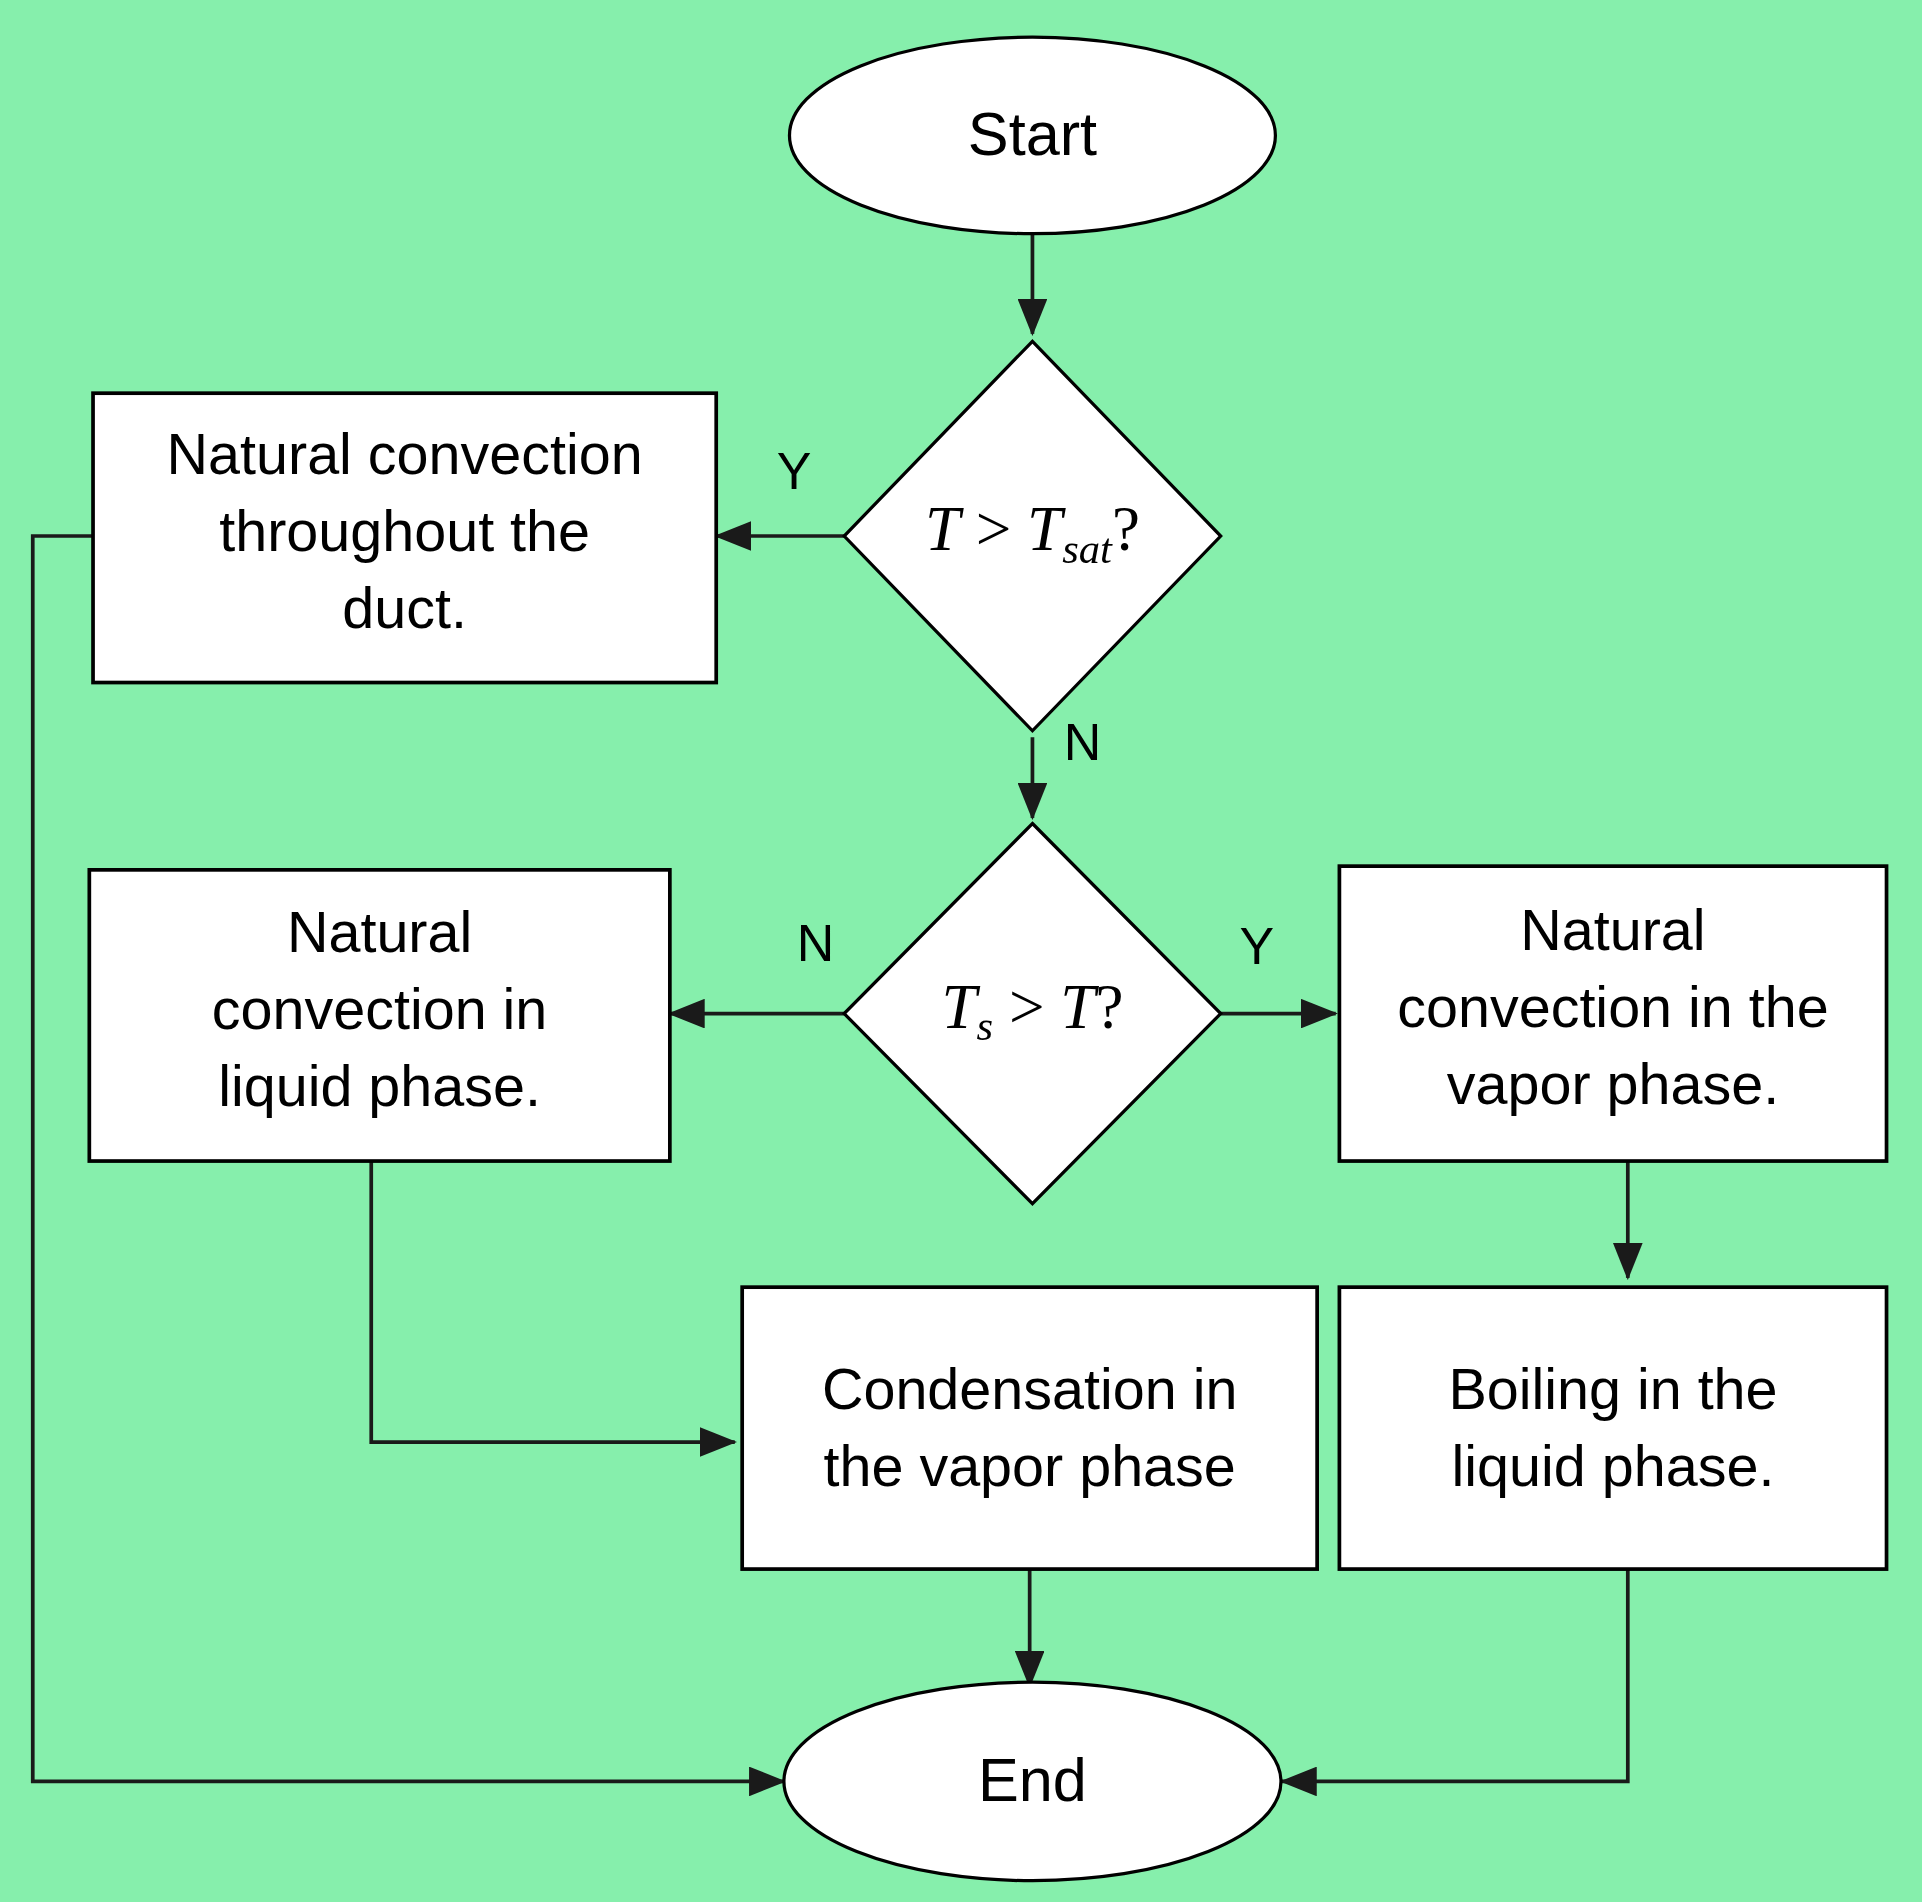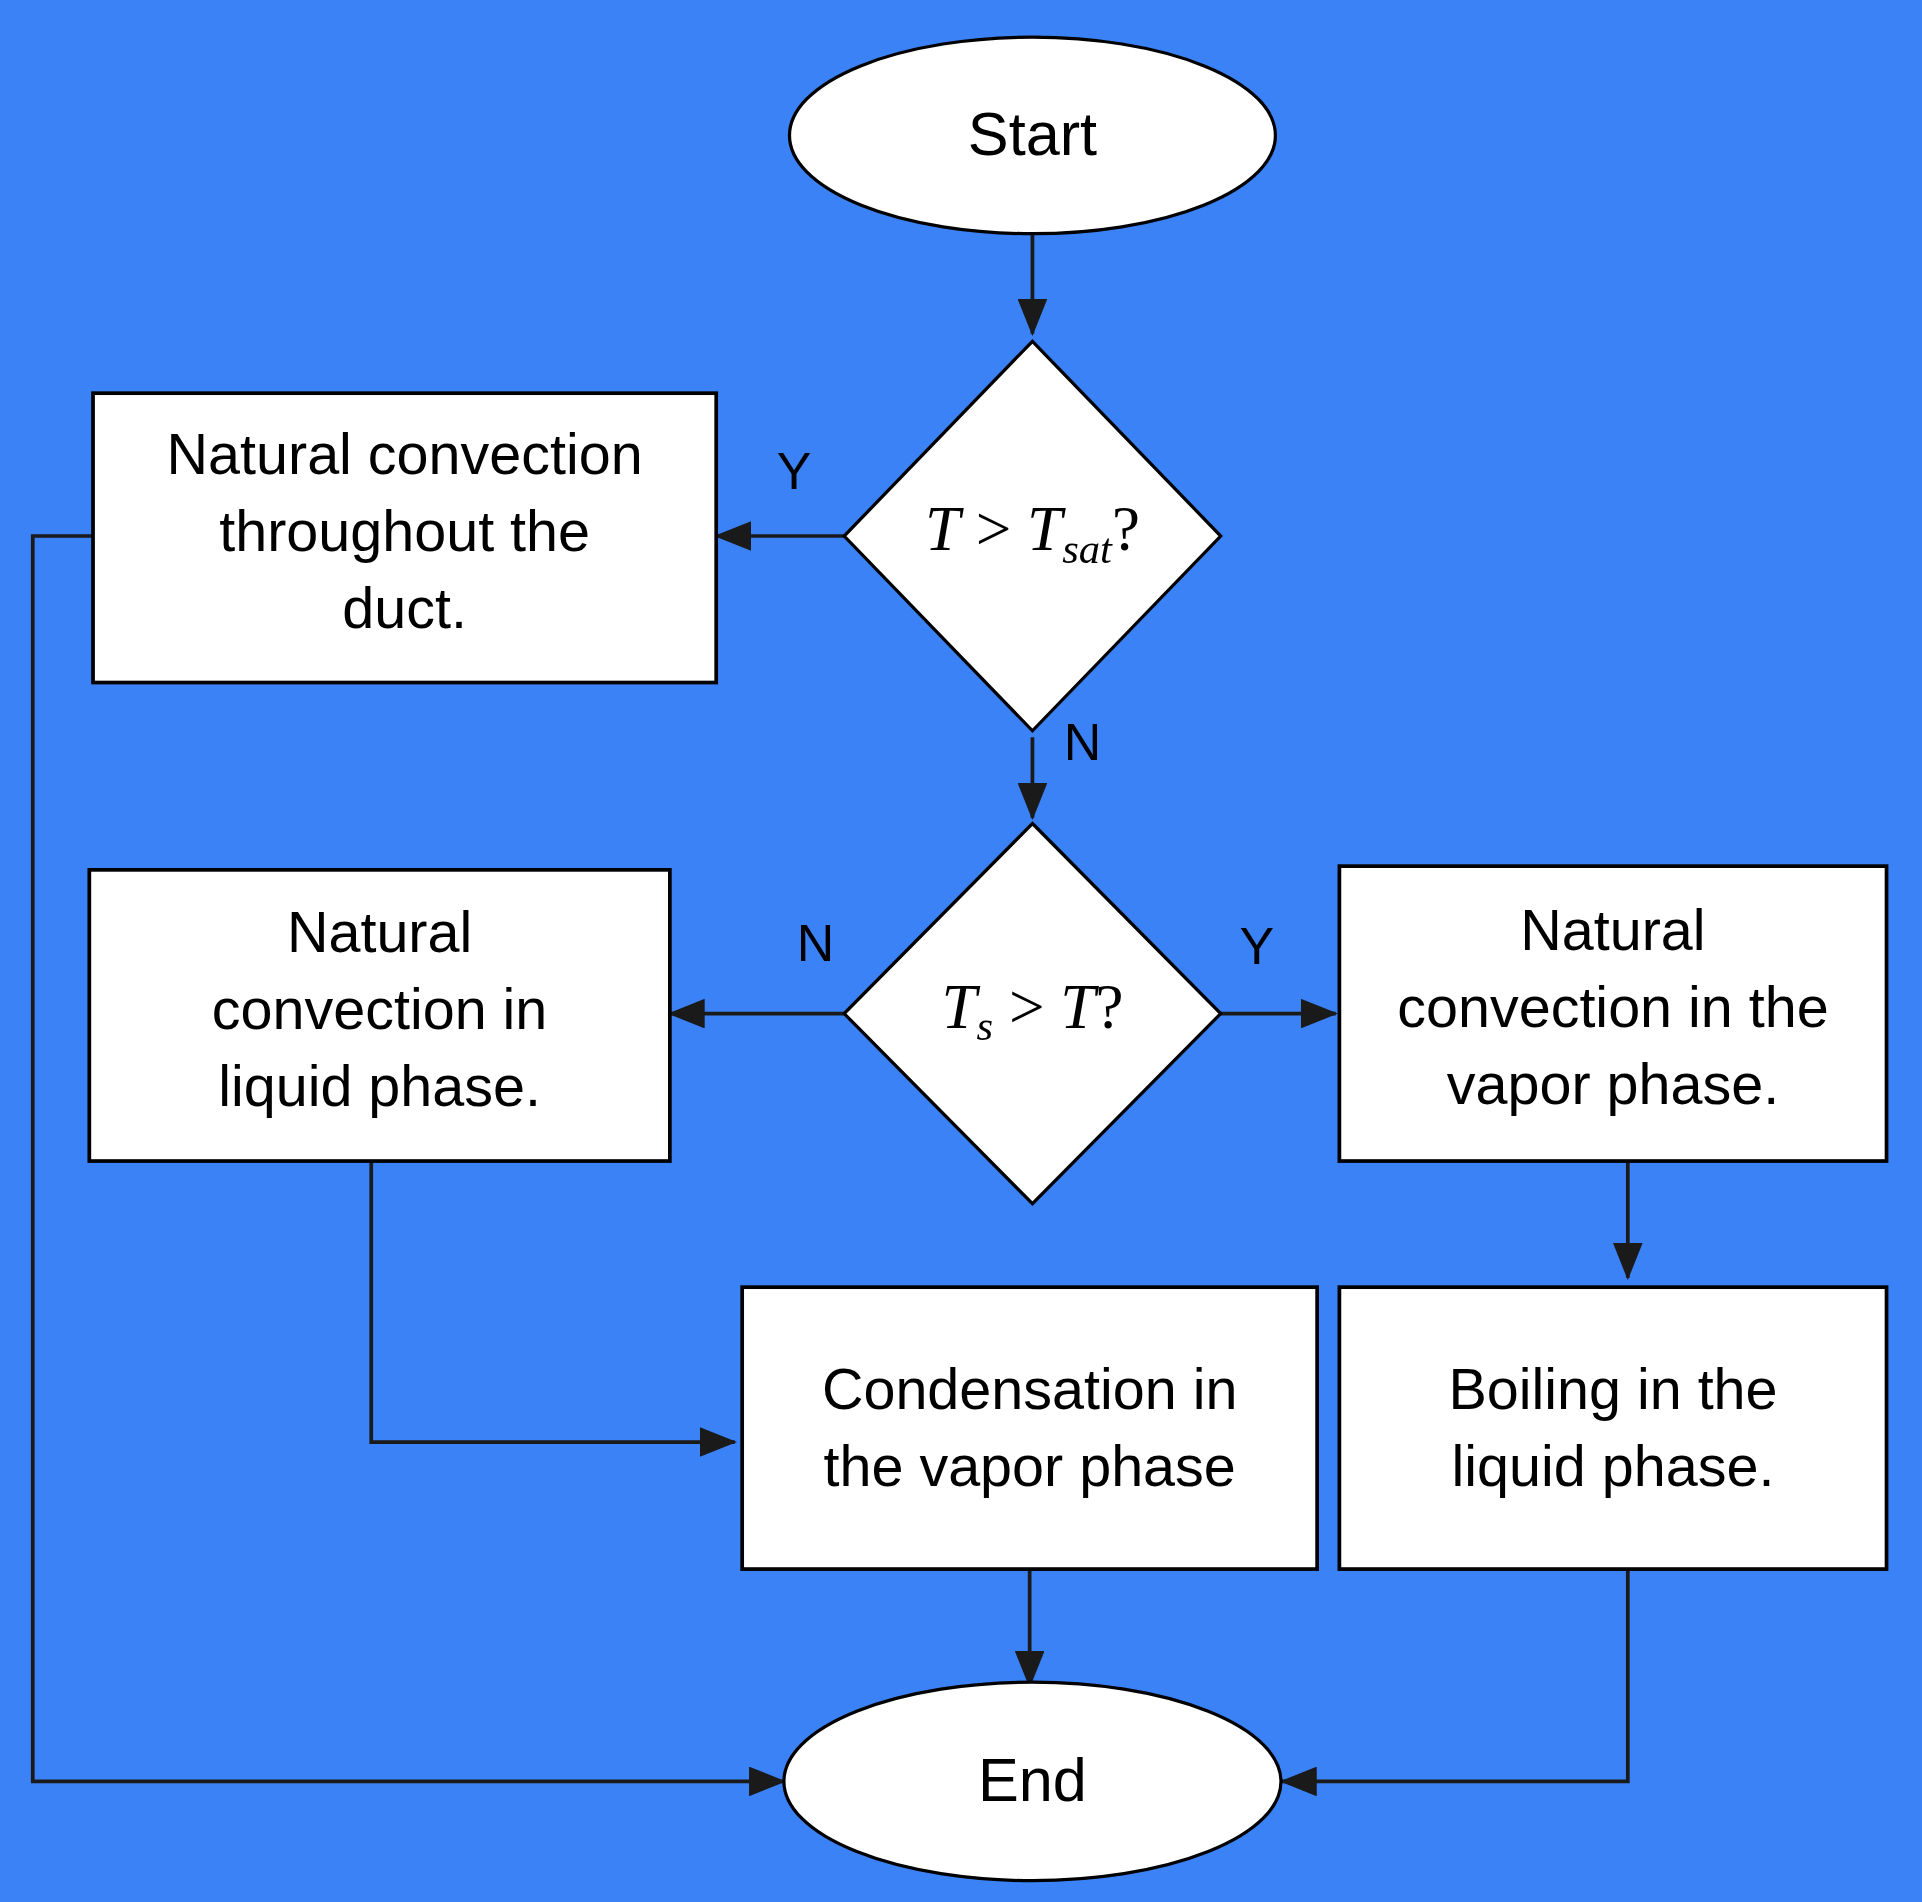--- a/index.html
+++ b/index.html
@@ -9,21 +9,21 @@
   }
   body {
     width: 1923px;
     height: 1902px;
     font-family: "Liberation Sans", sans-serif;
   }
   #flowchart-root {
     position: relative;
     width: 1923px;
     height: 1902px;
-    background: #3b82f6;
+    background: #86efac;
   }
   svg#flow-svg {
     display: block;
     width: 1923px;
     height: 1902px;
   }
   .node-shape {
     fill: #ffffff;
     stroke: #000000;
     stroke-width: 4;

